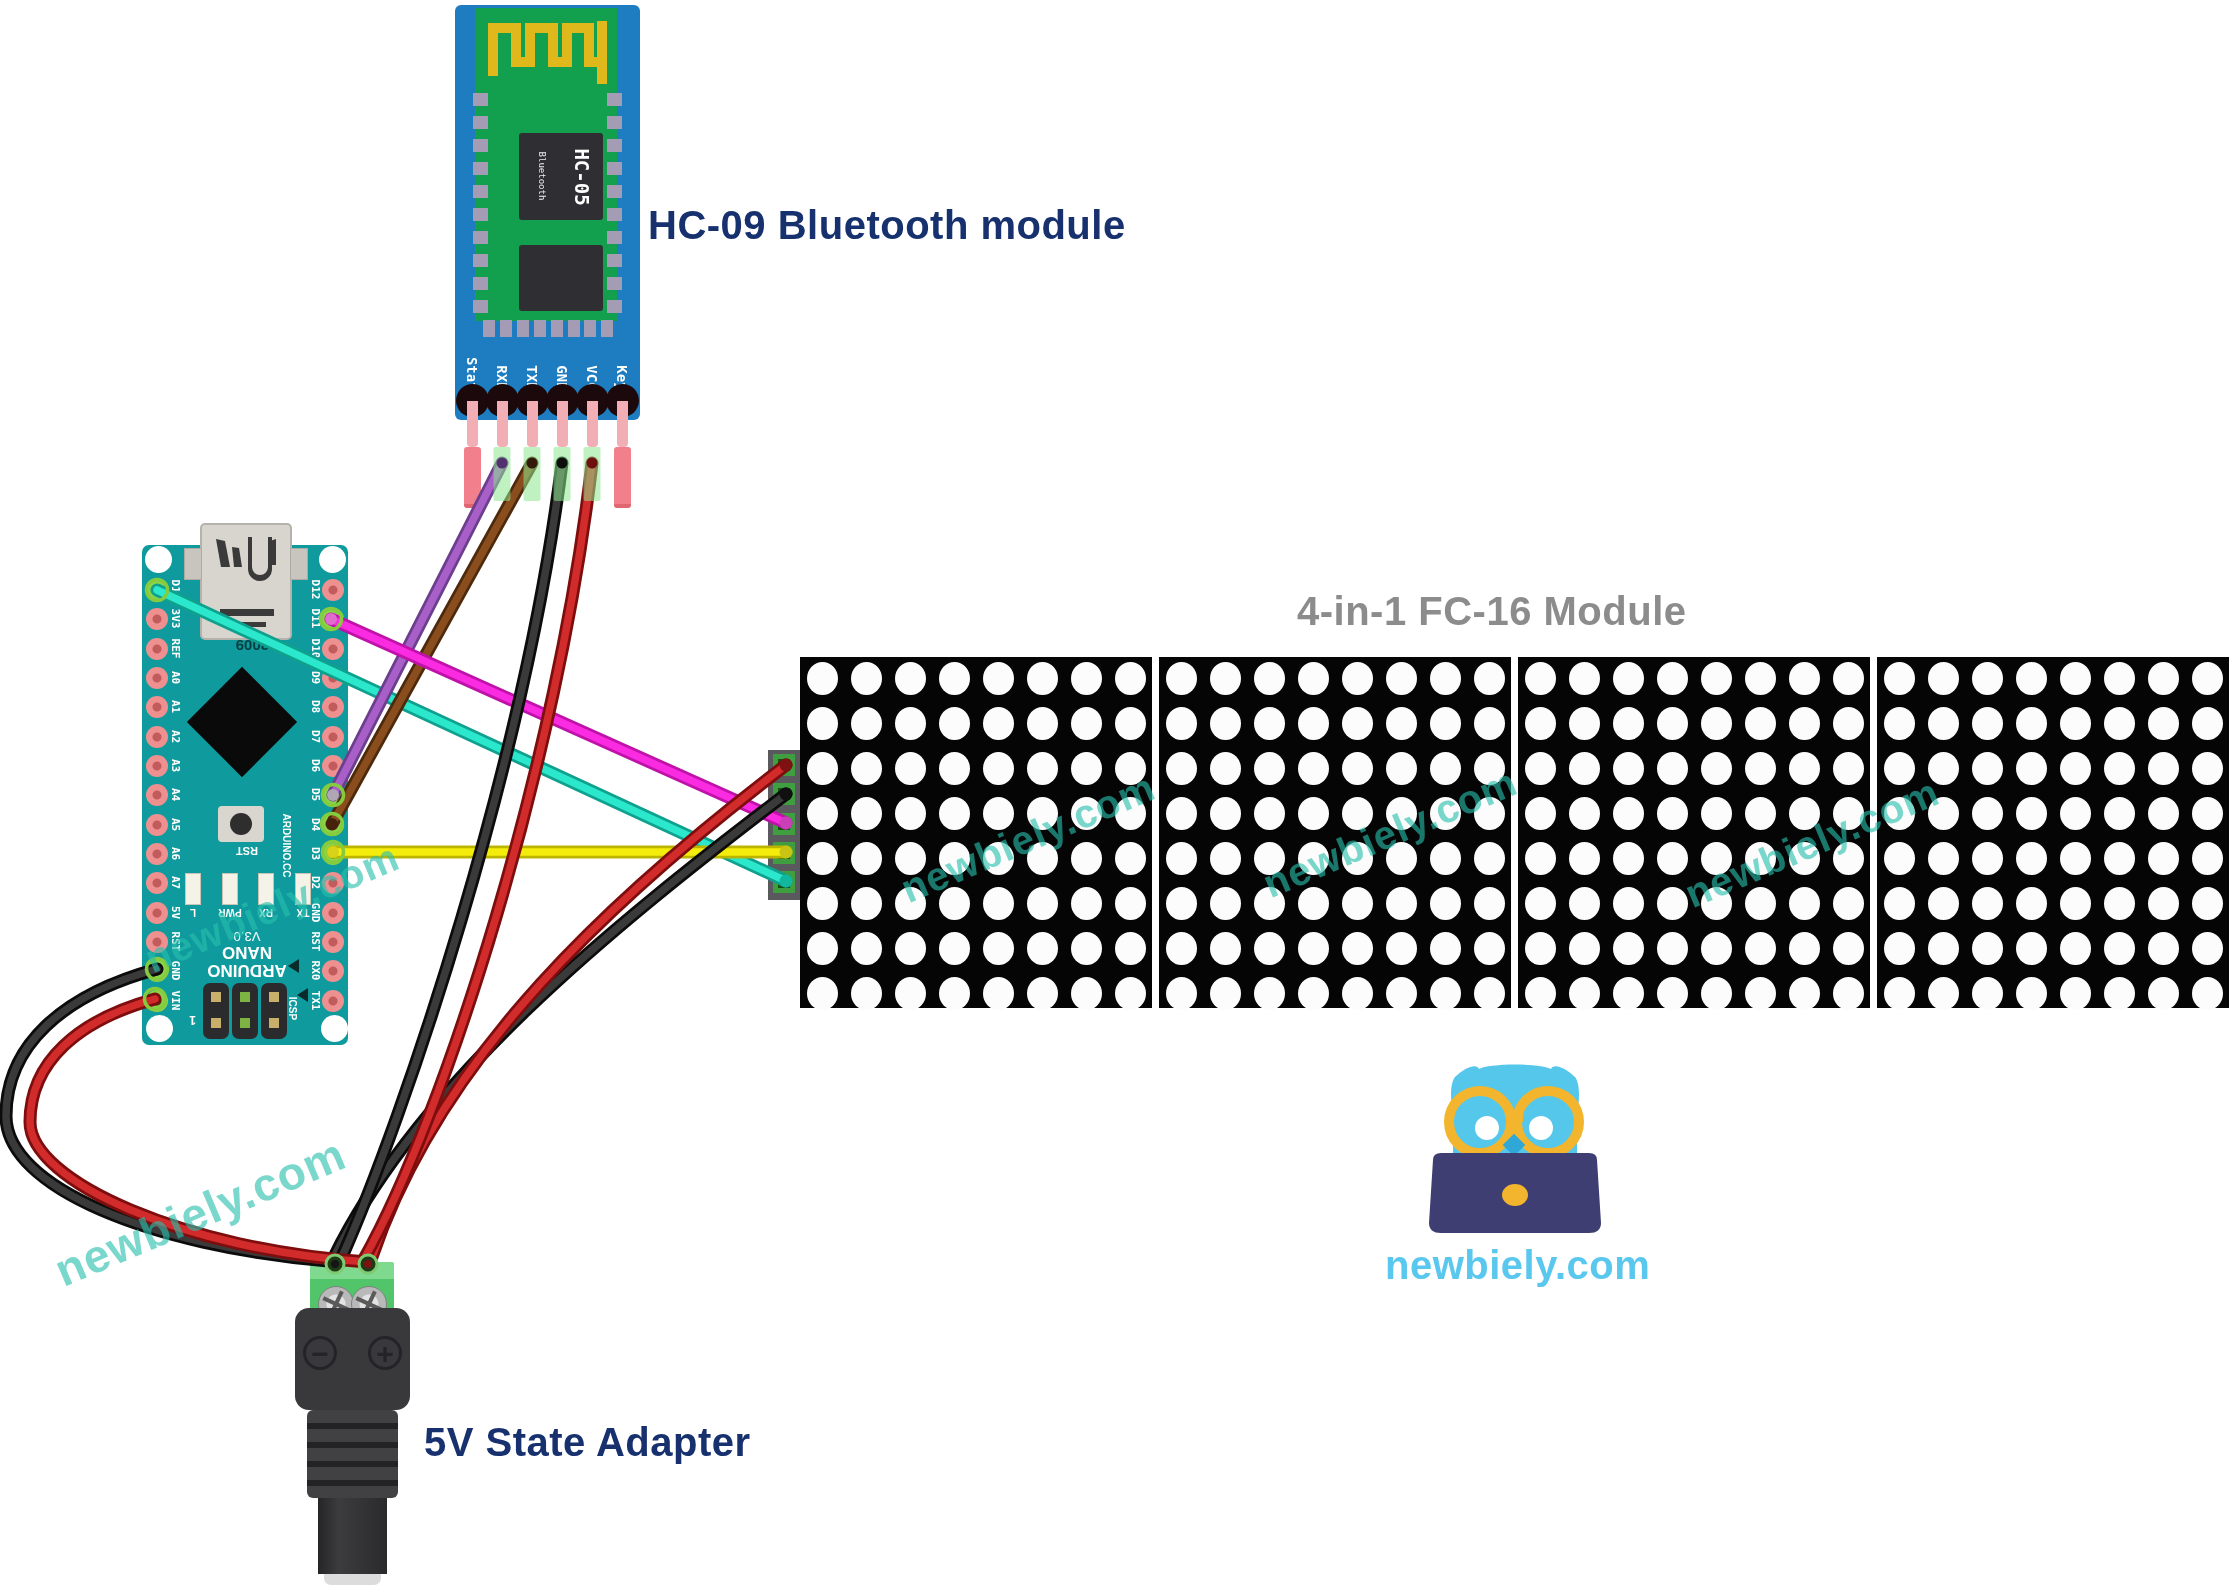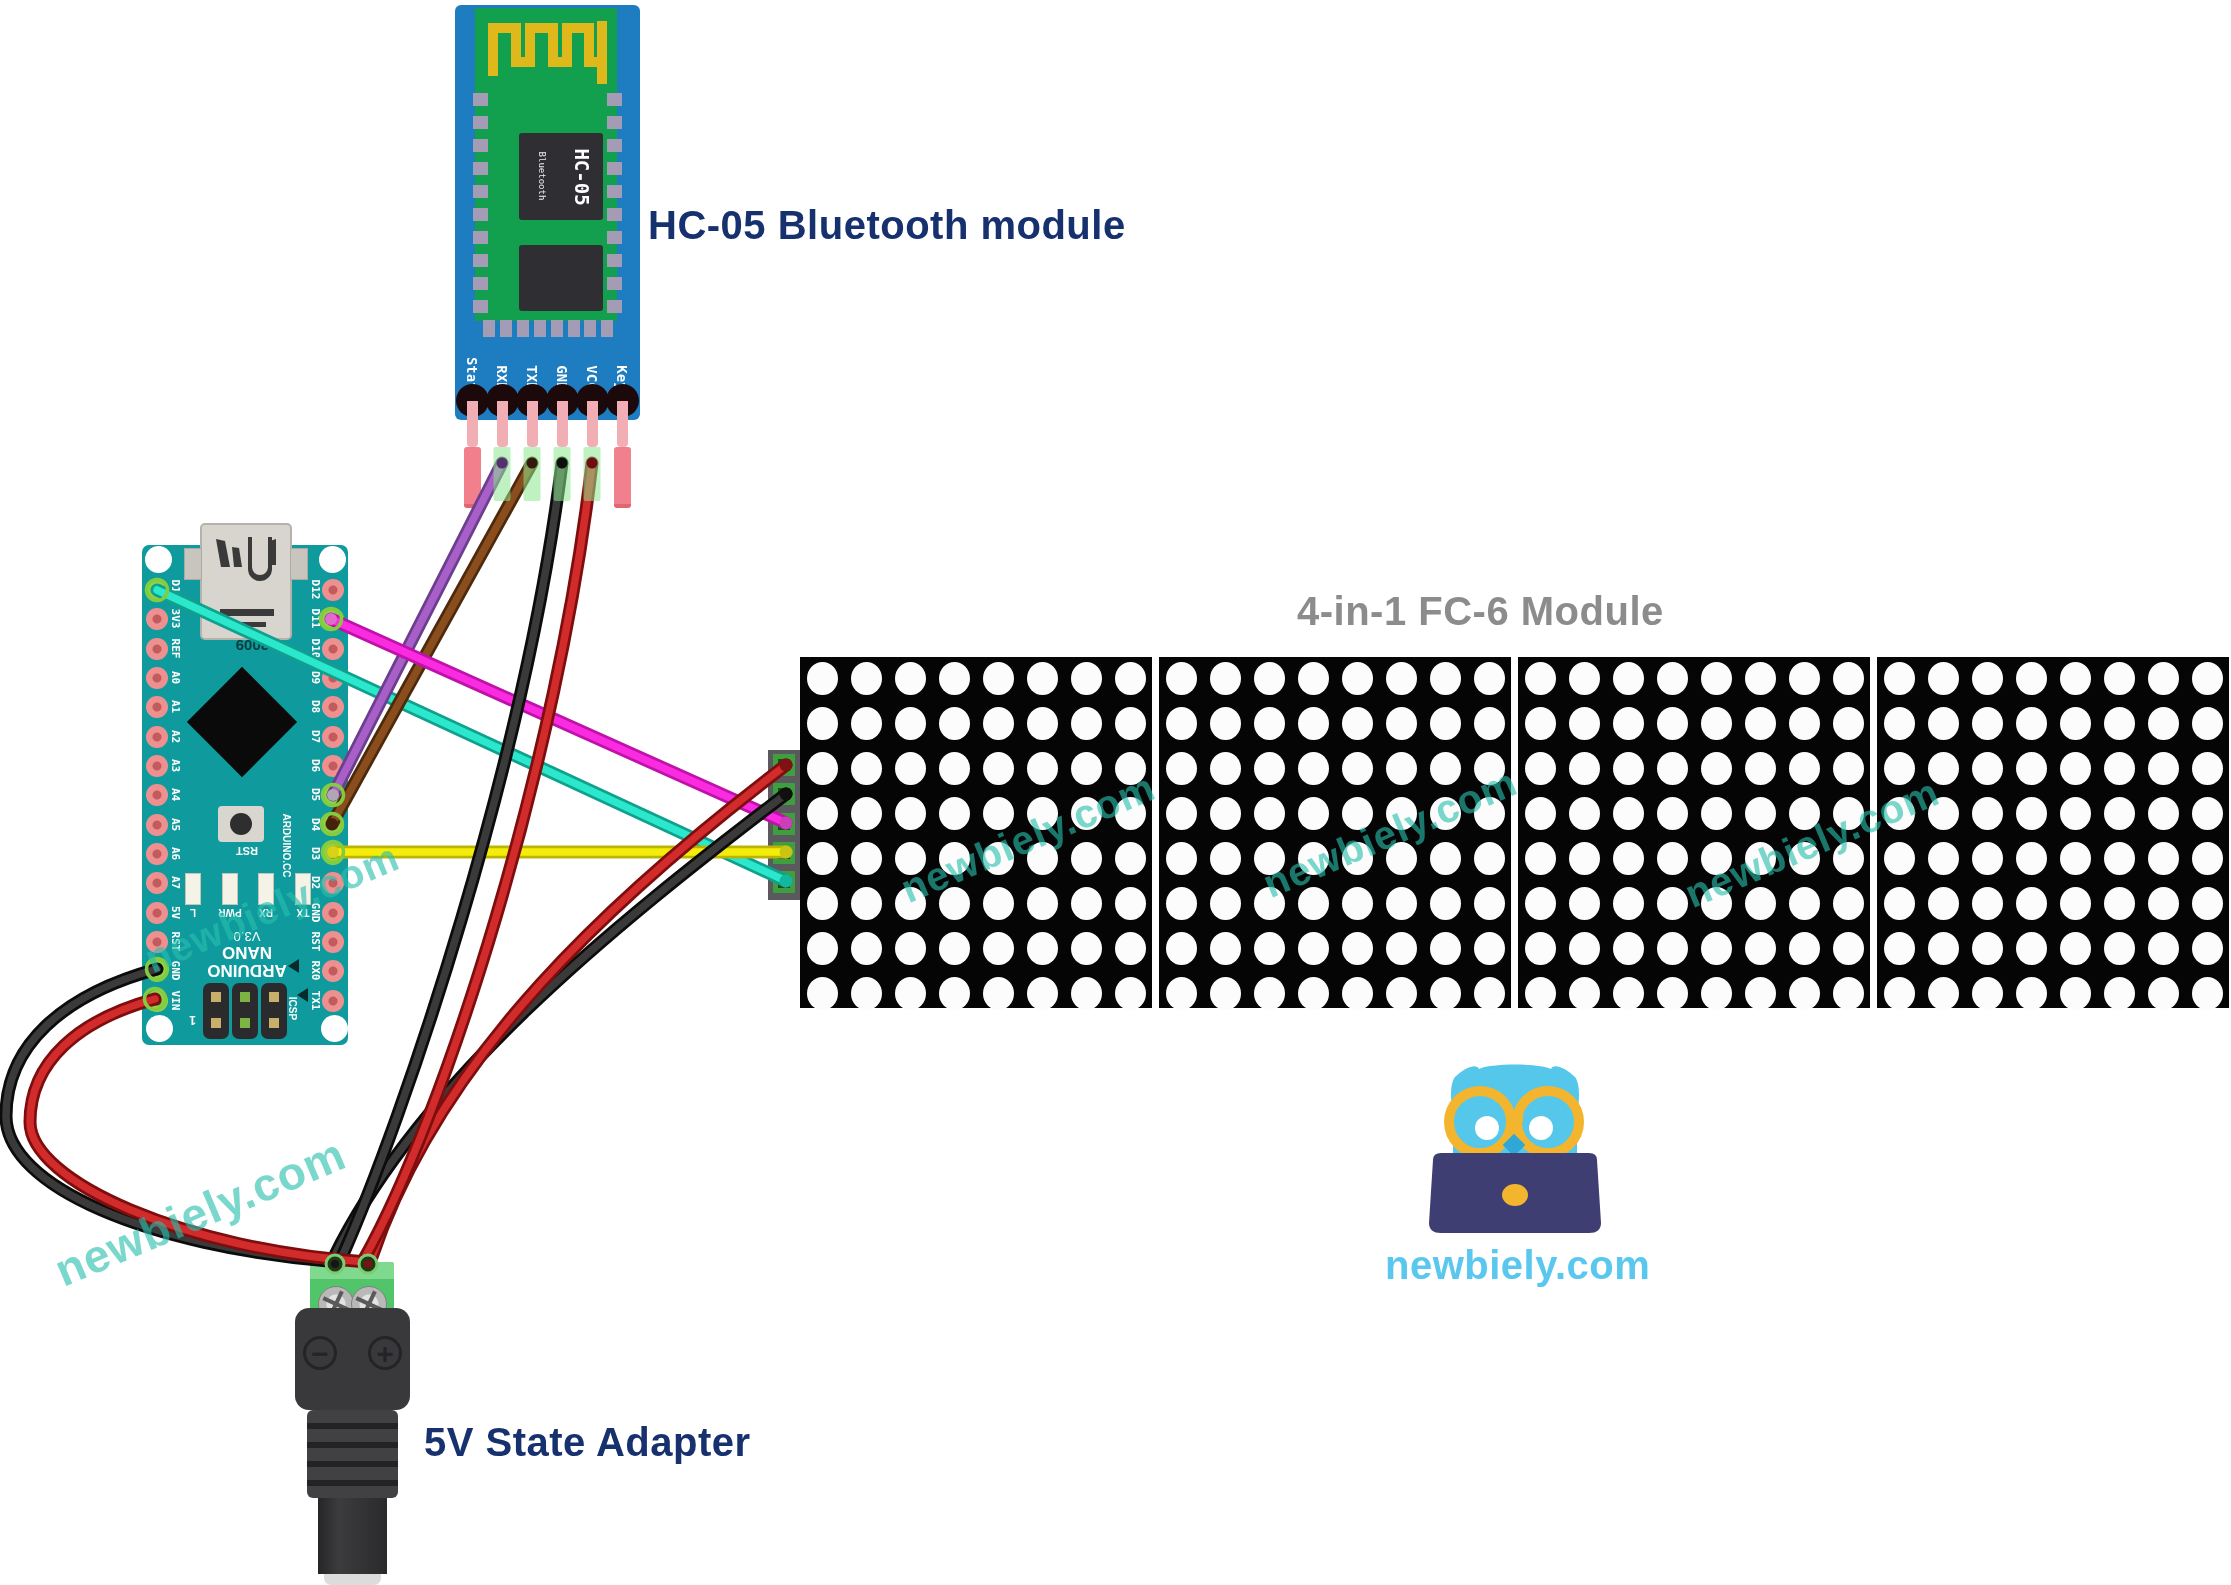--- a/index.html
+++ b/index.html
@@ -87,22 +87,22 @@
   
   .wm{position:absolute;color:rgba(40,190,172,.62);font-weight:bold;white-space:nowrap;
       transform:translate(-50%,-50%) rotate(-23deg);letter-spacing:1px;}
 
   #wires{left:0;top:0;z-index:40;}
   .wmlayer{z-index:50;}
 </style>
 </head>
 <body>
 
-<div class="caption cap-navy" style="left:648px;top:203px;">HC-05 Bluetooth module</div>
-<div class="caption cap-gray" style="left:1297px;top:589px;">4-in-1 FC-6 Module</div>
+<div class="caption cap-navy" style="left:648px;top:203px;">HC-09 Bluetooth module</div>
+<div class="caption cap-gray" style="left:1297px;top:589px;">4-in-1 FC-16 Module</div>
 <div class="caption cap-navy" style="left:424px;top:1420px;">5V State Adapter</div>
 
 <div id="hc05" class="abs">
   <div class="hc-board"></div>
   <div class="hc-green"></div>
   <svg class="abs" style="left:20px;top:3px;" width="142" height="90">
     <path d="M18,68 L18,20 L41,20 L41,54 L55,54 L55,20 L78,20 L78,54 L92,54 L92,20 L114,20 L114,54 L127,54 L127,13 L127,76" fill="none" stroke="#DFB81C" stroke-width="10"></path>
   </svg>
   <div id="hc05-pads">
       <div class="hc-pad" style="left: 18px; top: 88px; width: 15px; height: 13px;"></div>

